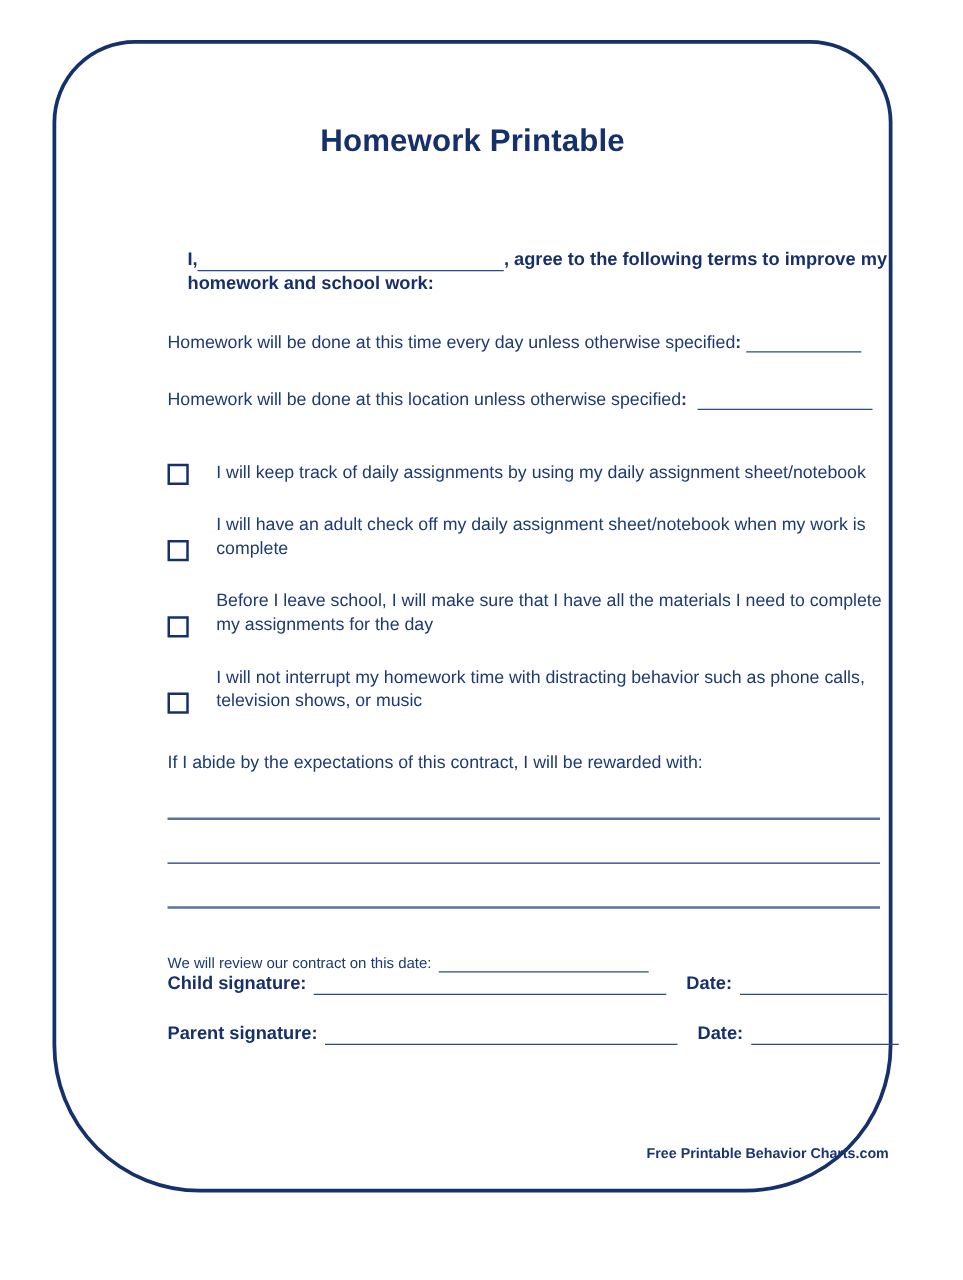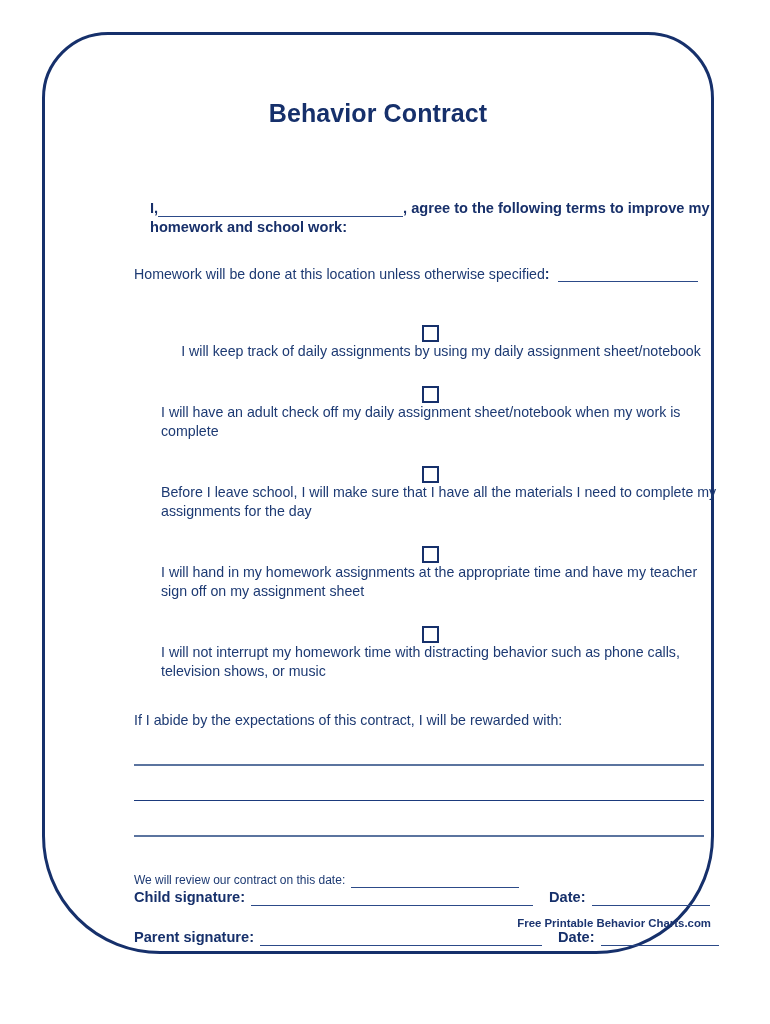--- a/index.html
+++ b/index.html
@@ -72,23 +72,22 @@
     font-weight: bold;
   }
   .blank-time { width: 92px; margin-left: 4px; }
   .blank-loc { width: 140px; margin-left: 8px; }
 
   .checklist {
     margin-top: 40px;
   }
   .check-item {
     display: flex;
-    align-items: center;
+    align-items: flex-end;
     margin-bottom: 23px;
-    flex-direction: column;
   }
   .checkbox {
     width: 13px;
     height: 13px;
     border: 2.5px solid #16306b;
     box-sizing: content-box;
     flex: 0 0 auto;
     margin-top: 2px;
     background: #ffffff;
   }
@@ -155,28 +154,31 @@
     font-size: 11.4px;
     font-weight: bold;
     color: #1c3570;
   }
 </style>
 </head>
 <body>
 
 <div class="page-frame">
 
-  <div class="doc-title">Behavior Contract</div>
+  <div class="doc-title">Homework Printable</div>
 
   <div class="content">
 
     <p class="intro">
       <span>I,</span><span class="blank-inline blank-name">&nbsp;</span><span>, agree to the following terms to improve my homework and school work:</span>
     </p>
 
+    <div class="spec-line">
+      <span>Homework will be done at this time every day unless otherwise specified</span><span class="strong-colon">:</span><span class="blank-inline blank-time">&nbsp;</span>
+    </div>
 
     <div class="spec-line">
       <span>Homework will be done at this location unless otherwise specified</span><span class="strong-colon">:</span><span class="blank-inline blank-loc">&nbsp;</span>
     </div>
 
     <div class="checklist">
 
       <div class="check-item">
         <span class="checkbox"></span>
         <span class="check-text">I will keep track of daily assignments by using my daily assignment sheet/notebook</span>
@@ -185,24 +187,20 @@
       <div class="check-item">
         <span class="checkbox"></span>
         <span class="check-text">I will have an adult check off my daily assignment sheet/notebook when my work is complete</span>
       </div>
 
       <div class="check-item">
         <span class="checkbox"></span>
         <span class="check-text">Before I leave school, I will make sure that I have all the materials I need to complete my assignments for the day</span>
       </div>
 
-      <div class="check-item">
-        <span class="checkbox"></span>
-        <span class="check-text">I will hand in my homework assignments at the appropriate time and have my teacher sign off on my assignment sheet</span>
-      </div>
 
       <div class="check-item">
         <span class="checkbox"></span>
         <span class="check-text">I will not interrupt my homework time with distracting behavior such as phone calls, television shows, or music</span>
       </div>
 
     </div>
 
     <div class="prompt">If I abide by the expectations of this contract, I will be rewarded with:</div>
     <div class="rule w570"></div>

